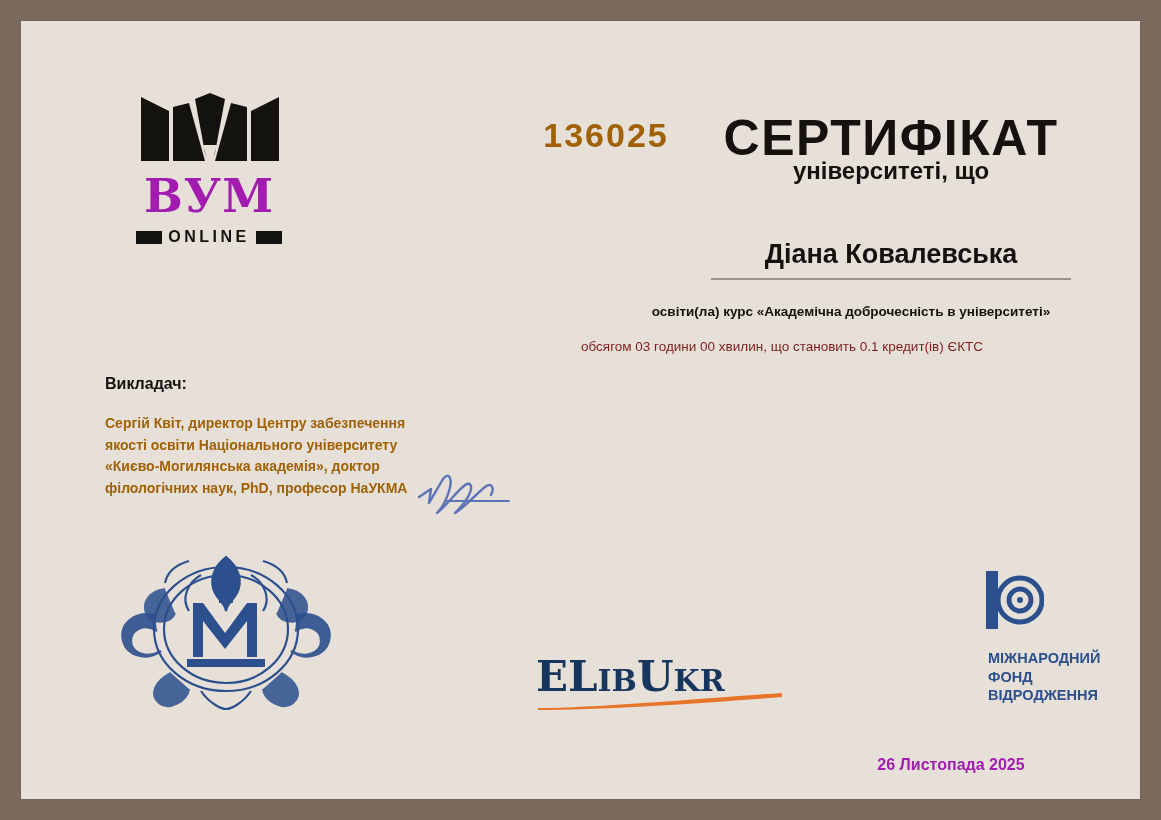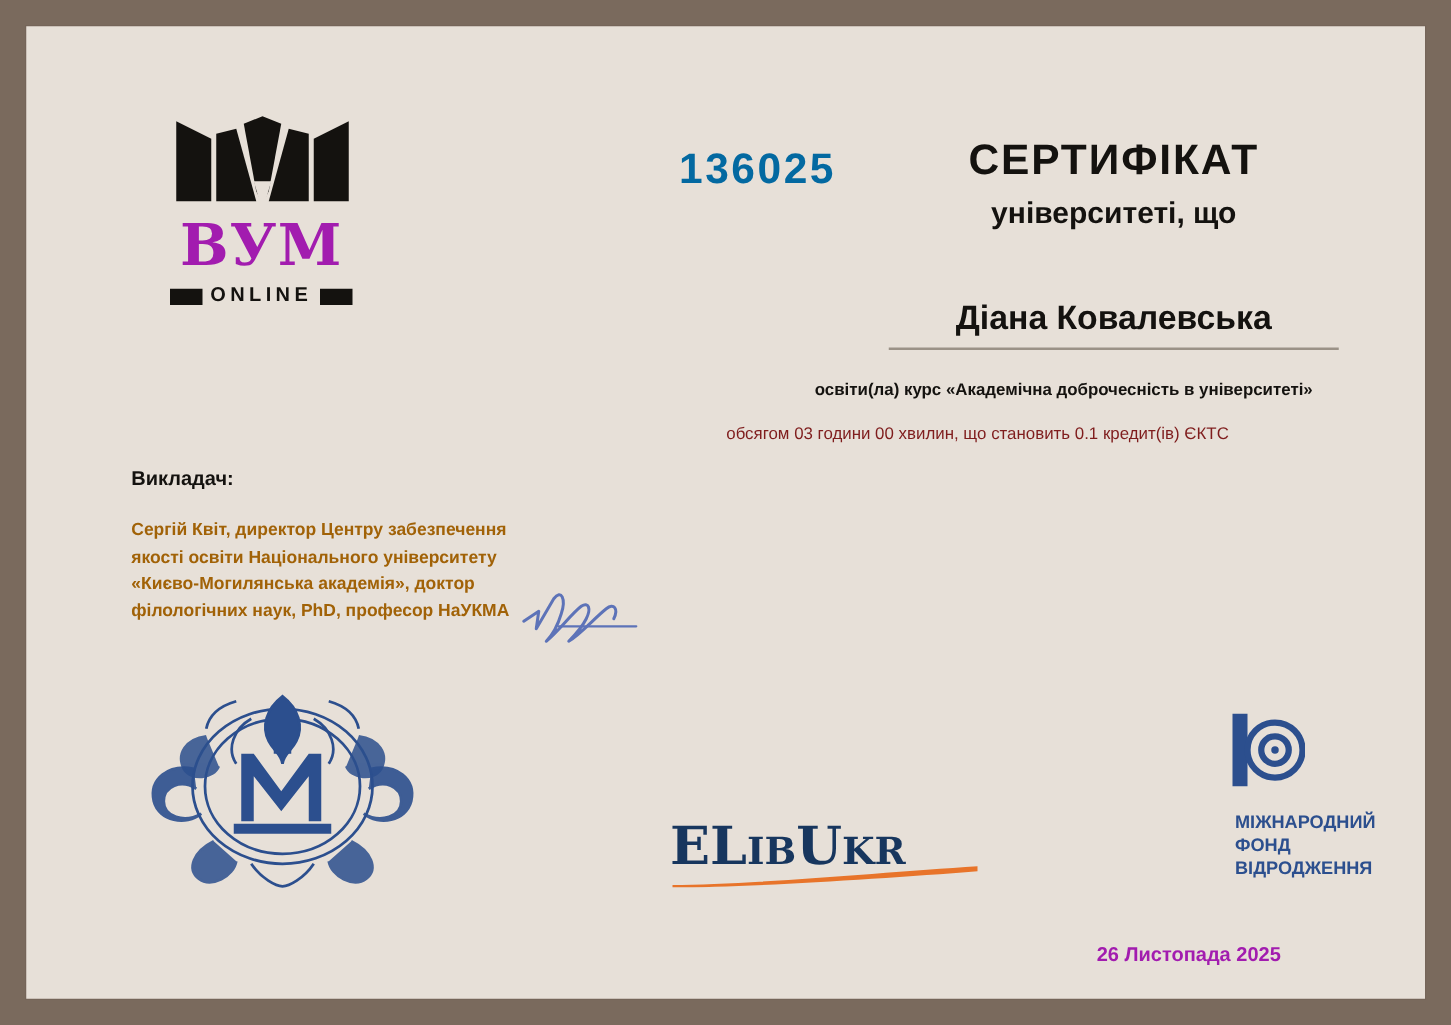--- a/index.html
+++ b/index.html
@@ -78,31 +78,31 @@
   .cert-number {
     position: absolute;
     left: 470px;
     top: 95px;
     width: 230px;
     text-align: center;
     font-family: "Liberation Sans", sans-serif;
     font-weight: bold;
     font-size: 34px;
     letter-spacing: 2px;
-    color: #0369a1;
+    color: #a16207;
   }
   .cert-title {
     position: absolute;
     left: 640px;
     top: 88px;
     width: 460px;
     text-align: center;
     font-family: "Liberation Sans", sans-serif;
     font-weight: bold;
-    font-size: 34px;
+    font-size: 50px;
     letter-spacing: 1.5px;
     color: #14120f;
   }
   .cert-subtitle {
     position: absolute;
     left: 640px;
     top: 136px;
     width: 460px;
     text-align: center;
     font-family: "Liberation Sans", sans-serif;

